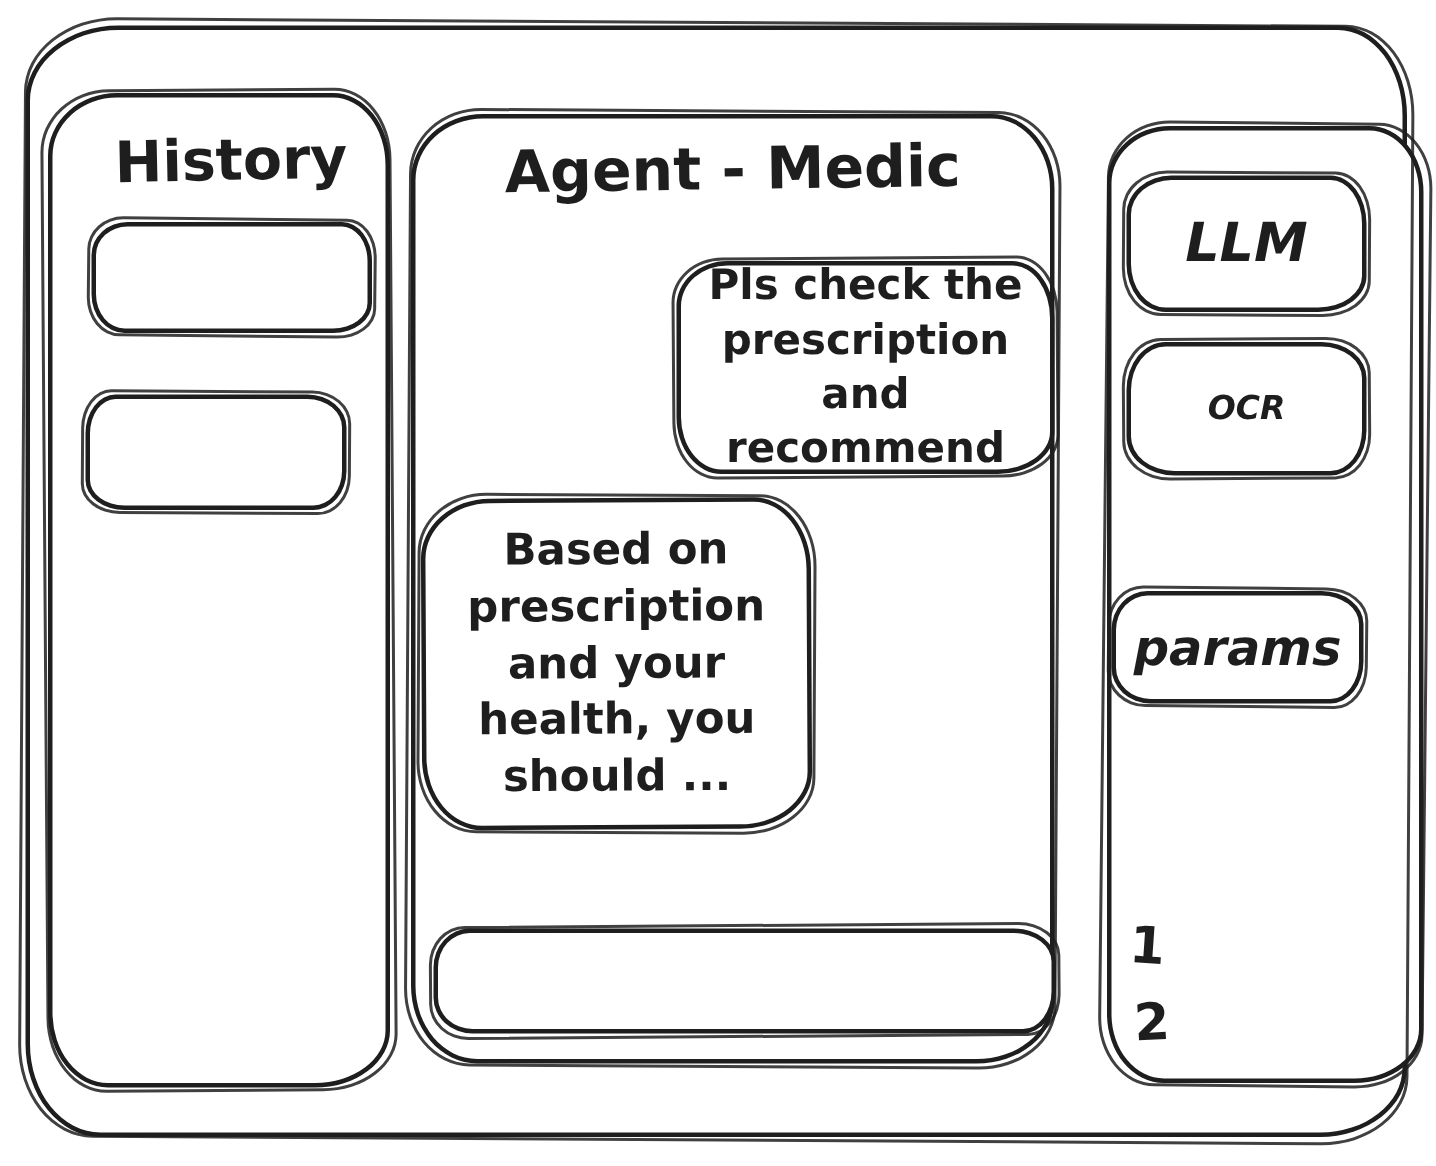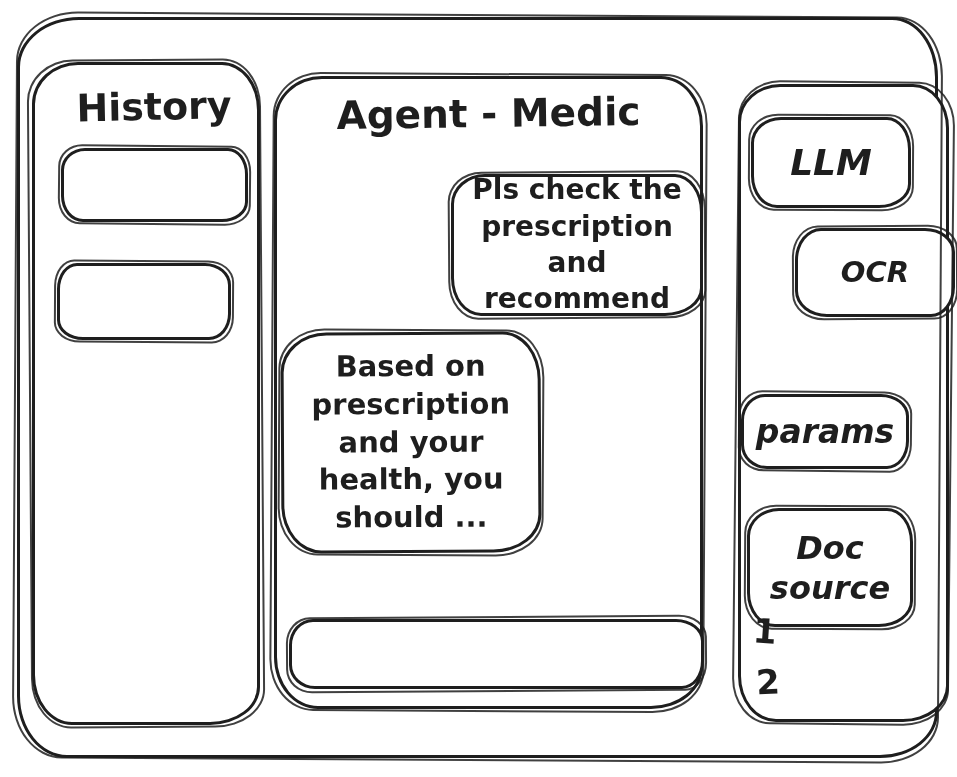--- a/index.html
+++ b/index.html
@@ -145,24 +145,23 @@
   #btn-llm {
     left: 10px; top: 30px;
     width: 160px; height: 91px;
     font-size: 36px;
     font-style: italic;
     border-radius: 30px 24px 32px 26px / 26px 32px 24px 32px;
   }
   #btn-ocr {
     left: 10px; top: 141px;
     width: 160px; height: 89px;
-    font-size: 29px;
+    font-size: 22px;
     font-style: italic;
     border-radius: 26px 30px 24px 32px / 32px 24px 30px 26px;
-    margin-left: 44px;
   }
   #btn-params {
     left: 0px; top: 307px;
     width: 168px; height: 75px;
     font-size: 33px;
     border-radius: 24px 28px 22px 26px / 26px 22px 28px 24px;
   }
   #btn-doc {
     left: 6px; top: 421px;
     width: 166px; height: 119px;
@@ -203,20 +202,18 @@
 should ...</div>
       <div id="chat-input-box" class="sk rotB">
         <input type="text" value="" style="">
       </div>
     </div>
 
     <div id="sidebar-right" class="sk rotC">
       <button id="btn-llm" class="sk rotA tool-btn">LLM</button>
       <button id="btn-ocr" class="sk rotB tool-btn">OCR</button>
       <button id="btn-params" class="sk rotC tool-btn">params</button>
-      <button id="btn-doc" class="sk rotA tool-btn">Doc
-source</button>
       <div id="doc-1" class="doc-num">1</div>
       <div id="doc-2" class="doc-num">2</div>
     </div>
 
   </div>
 </div>
 
 </body></html>

